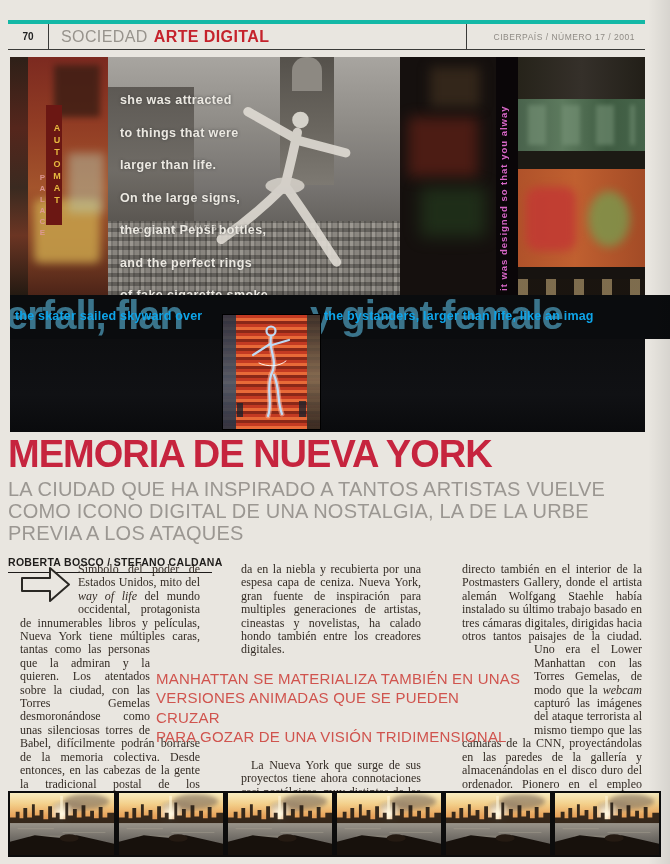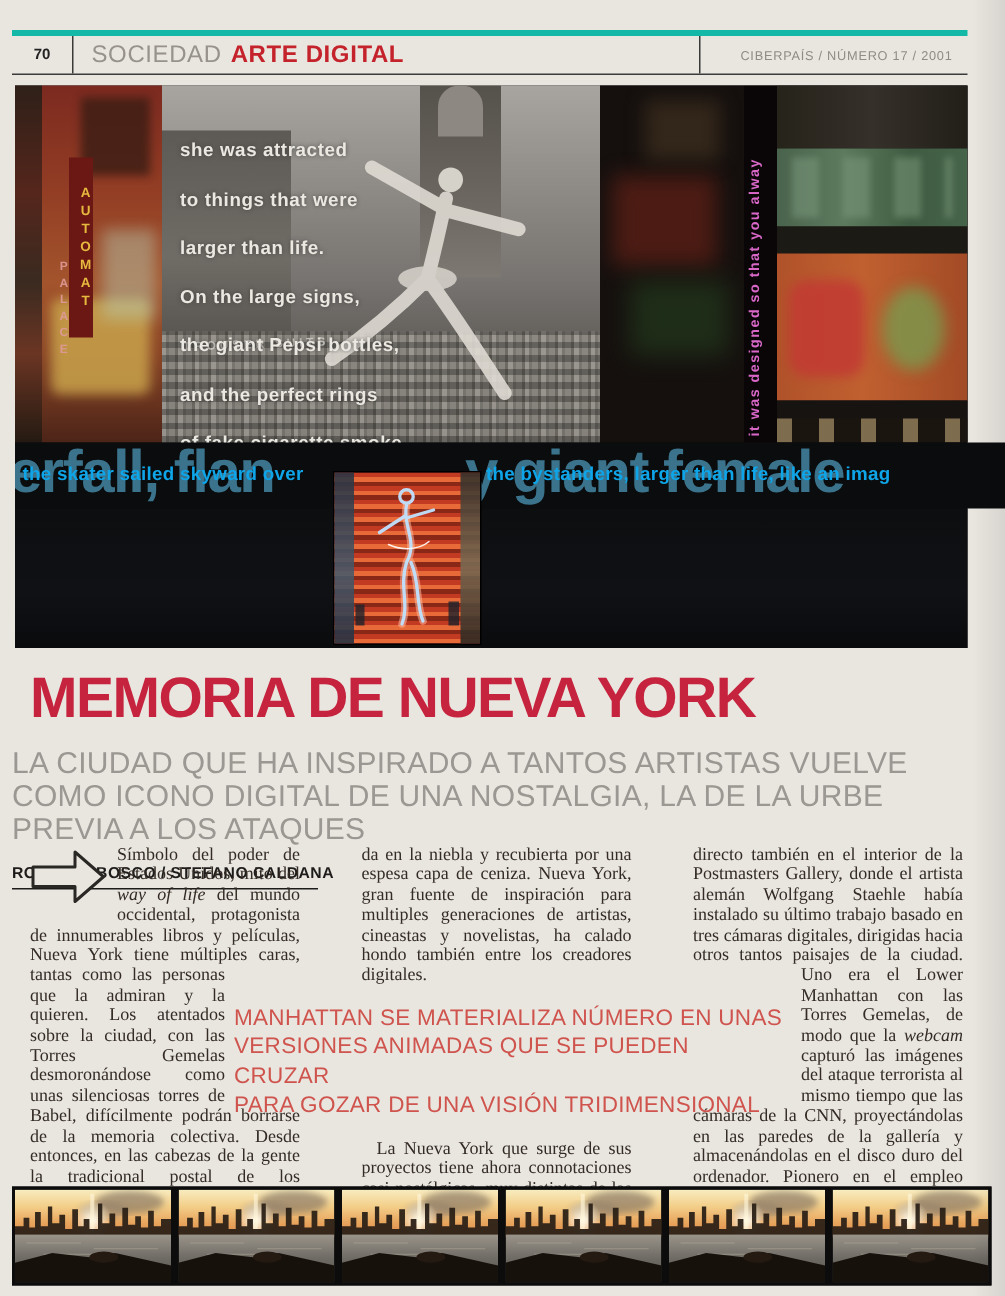--- a/index.html
+++ b/index.html
@@ -105,21 +105,21 @@
        background:repeating-linear-gradient(180deg,#c33a22 0 3px,#e86a38 3px 6px,#8a2818 6px 9px);
        box-shadow:0 0 0 1px #000;}
   .skater::before{content:"";position:absolute;left:0;top:0;width:13px;height:100%;
        background:linear-gradient(180deg,#2a3442,#4a5a6a 60%,#243040);opacity:.9;}
   .skater::after{content:"";position:absolute;right:0;top:0;width:13px;height:100%;
        background:linear-gradient(180deg,#33302a,#7a6a52 55%,#2a2620);opacity:.9;}
   .skater svg{position:absolute;inset:0;}
 
   
   .headline-block{position:absolute;left:8px;top:434px;width:642px;}
-  .headline{font-size:38px;font-weight:bold;letter-spacing:-1px;color:#c6243e;line-height:40px;margin:12px;}
+  .headline{font-size:38px;font-weight:bold;letter-spacing:-1px;color:#c6243e;line-height:40px;margin:0;}
   .subtitle{margin-top:4px;font-size:20px;line-height:22px;color:#9b9792;letter-spacing:.2px;width:620px;}
   .byline{margin-top:12px;font-size:10.5px;font-weight:bold;color:#1e1c1a;letter-spacing:.3px;}
   .byline-rule{margin-top:4px;width:204px;border-bottom:1.5px solid #1e1c1a;}
 
   
   .cols{position:absolute;left:8px;top:551px;width:648px;display:flex;gap:17px;
        font-family:"Liberation Serif",serif;font-size:12px;line-height:13.4px;color:#332b24;}
   .col{width:204px;text-align:justify;}
   .col p{margin:12px;}
   .arrow-float{float:left;width:52px;height:41px;margin:1px 6px 1px 0;}
@@ -259,21 +259,21 @@
           <svg viewBox="0 0 52 41" width="52" height="41">
             <path d="M2,14 L30,14 L30,4 L49,20.5 L30,37 L30,27 L2,27 Z" fill="#e9e6e0" stroke="#2a2824" stroke-width="2" stroke-linejoin="round"></path>
           </svg>
         </span><span><span>Símbolo del poder de Estados Unidos, mito del </span><span class="it">way of life</span><span> del mundo occidental, protagonista de innumerables libros y películas, Nueva York tiene múltiples caras, tantas como </span></span><span class="wrapR"></span><span><span>las personas que la admiran y la quieren. Los atentados sobre la ciudad, con las Torres Gemelas desmoronándose como unas silenciosas torres de Babel, difícilmente podrán borrarse de la memoria colectiva. Desde entonces, en las cabezas de la gente la tradicional postal de los rascacielos de Manhattan se mezcla con la imagen de una Nueva York irreal y humeante, sumi-</span></span>
       </p>
     </div>
 
     <div class="col">
       <p><span>da en la niebla y recubierta por una espesa capa de ceniza. Nueva York, gran fuente de inspiración para multiples generaciones de artistas, cineastas y novelistas, ha calado hondo también entre los creadores digitales.</span></p>
       <div class="pull-quote">
-          <div>MANHATTAN SE MATERIALIZA NÚMERO EN UNAS</div>
+          <div>MANHATTAN SE MATERIALIZA TAMBIÉN EN UNAS</div>
           <div>VERSIONES ANIMADAS QUE SE PUEDEN CRUZAR</div>
           <div>PARA GOZAR DE UNA VISIÓN TRIDIMENSIONAL</div>
         </div>
       <p class="p2"><span>La Nueva York que surge de sus proyectos tiene ahora connotaciones casi nostálgicas, muy distintas de las dramáticas imágenes de los atentados. Las del 11 de septiembre fueron retransmitidas en</span></p>
     </div>
 
     <div class="col">
       <p>
         <span><span>directo también en el interior de la Postmasters Gallery, donde el artista alemán Wolfgang Staehle había instalado su último trabajo basado en tres cámaras digitales, dirigidas hacia otros tantos paisajes de la ciudad. Uno era el Lower </span></span><span class="wrapL"></span><span><span>Manhattan con las Torres Gemelas, de modo que la </span><span class="it">webcam</span><span> capturó las imágenes del ataque terrorista al mismo tiempo que las cámaras de la CNN, proyectándolas en las paredes de la gallería y almacenándolas en el disco duro del ordenador. Pionero en el empleo artístico de Internet, Staehle utilizó una </span><span class="it">webcam</span><span> también en su anterior proyecto de net.art</span></span>
       </p>

